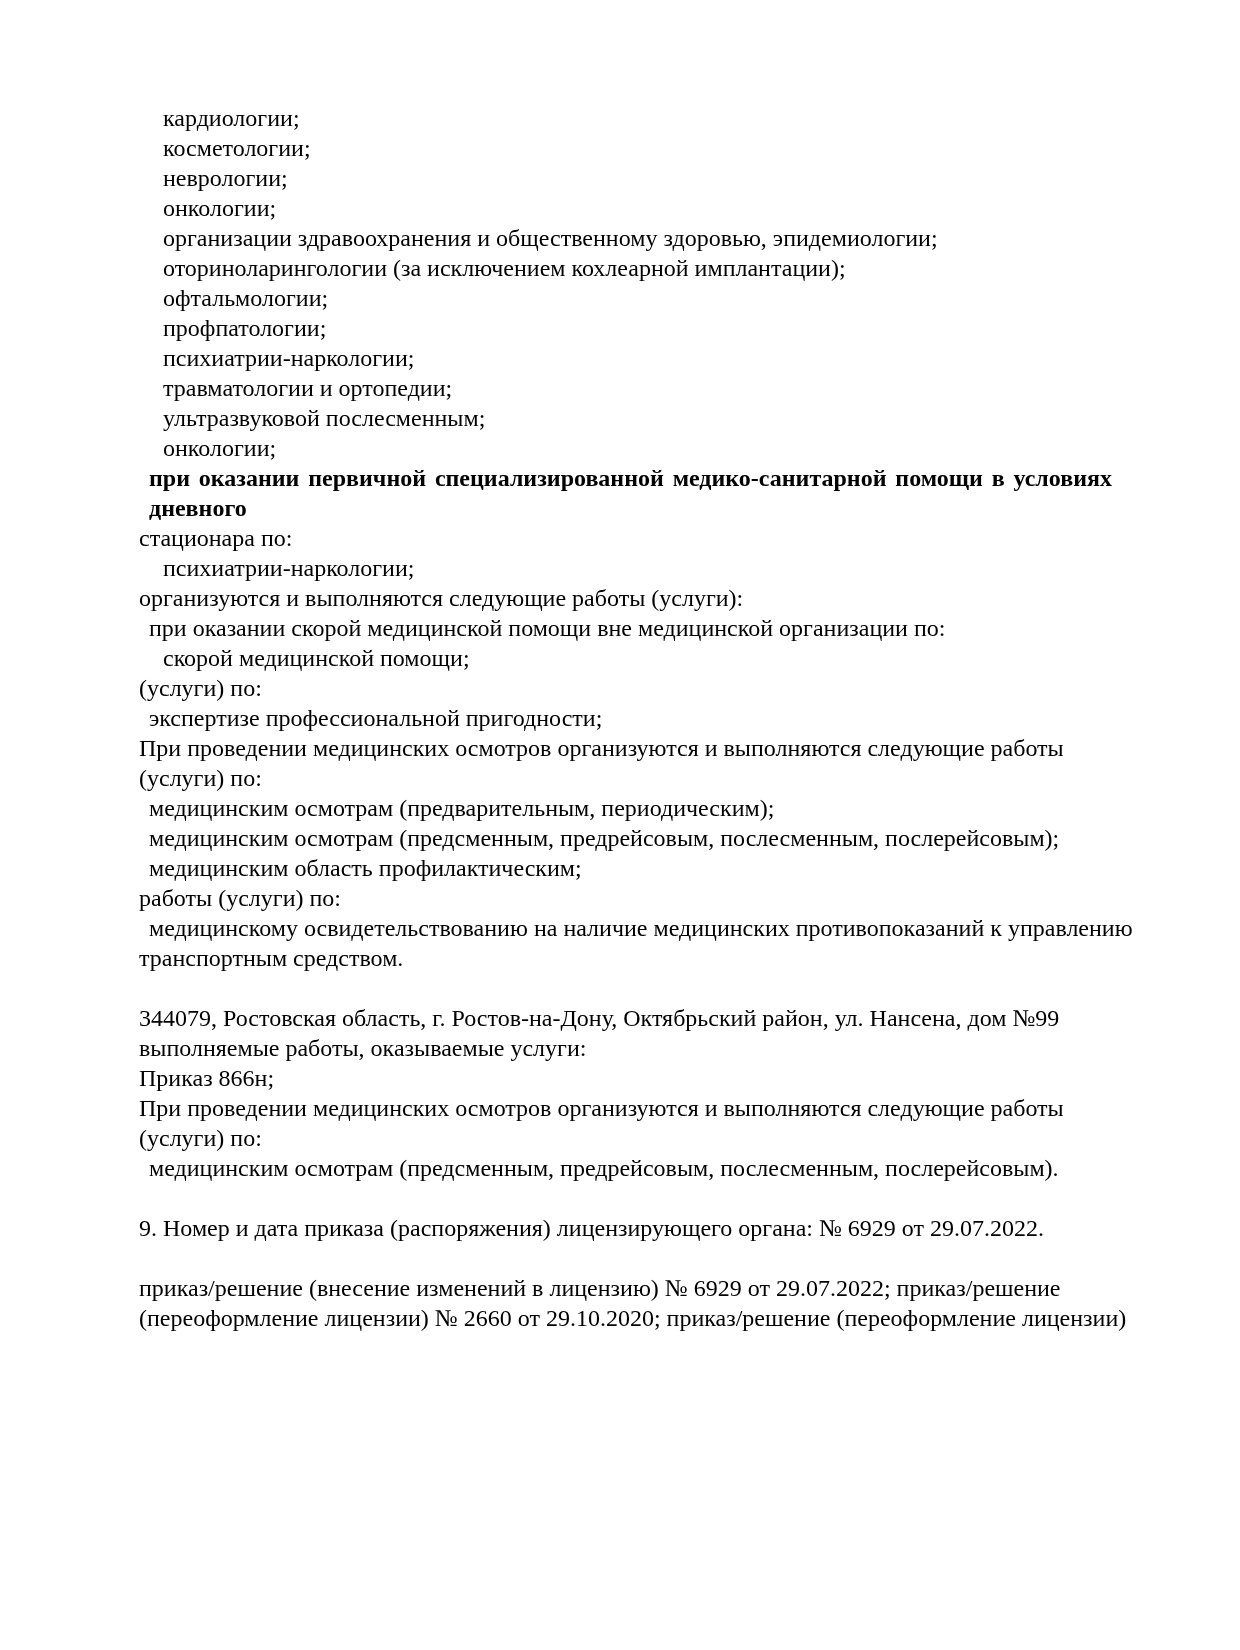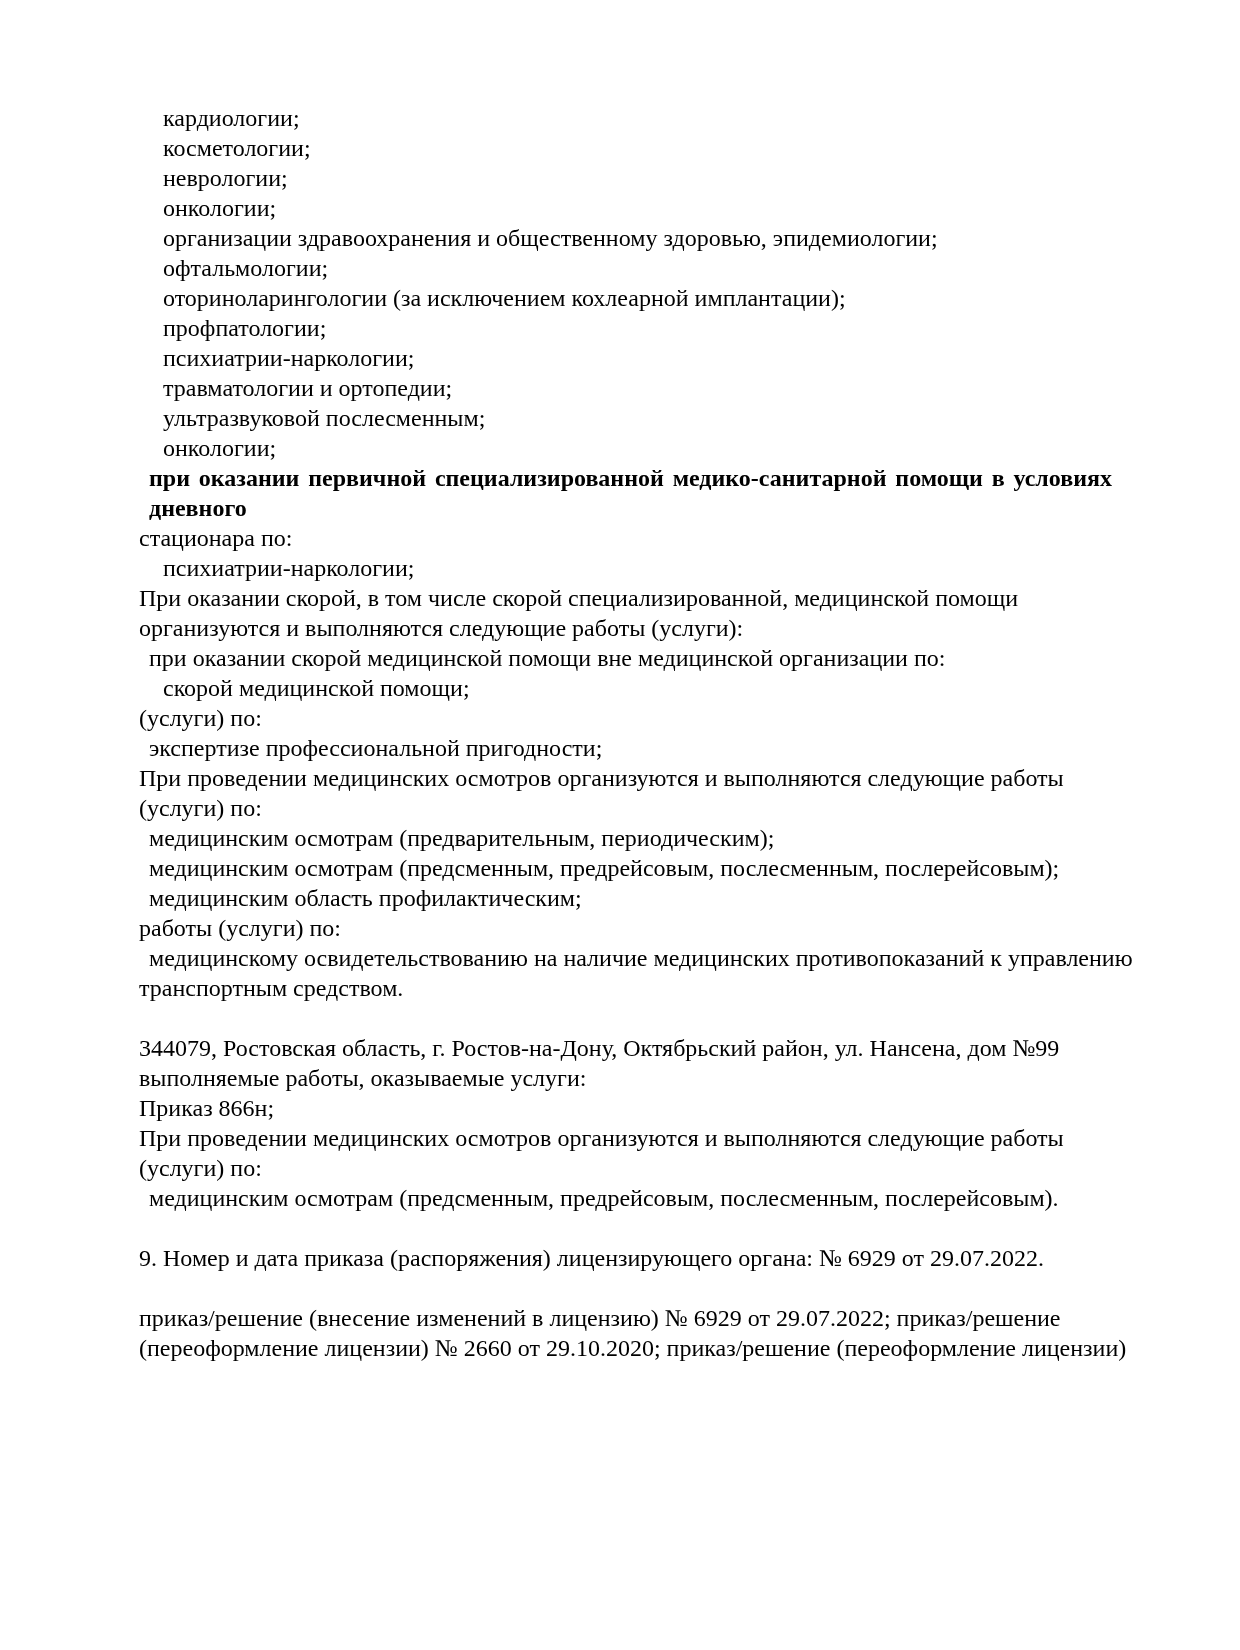--- a/index.html
+++ b/index.html
@@ -40,31 +40,30 @@
 </head>
 <body>
 
 <div class="page">
   <div class="doc-body">
       <div class="line indent-2">кардиологии;</div>
       <div class="line indent-2">косметологии;</div>
       <div class="line indent-2">неврологии;</div>
       <div class="line indent-2">онкологии;</div>
       <div class="line indent-2">организации здравоохранения и общественному здоровью, эпидемиологии;</div>
+      <div class="line indent-2">оториноларингологии (за исключением кохлеарной имплантации);</div>
       <div class="line indent-2">офтальмологии;</div>
-      <div class="line indent-2">оториноларингологии (за исключением кохлеарной имплантации);</div>
       <div class="line indent-2">профпатологии;</div>
       <div class="line indent-2">психиатрии-наркологии;</div>
       <div class="line indent-2">травматологии и ортопедии;</div>
       <div class="line indent-2">ультразвуковой послесменным;</div>
       <div class="line indent-2">онкологии;</div>
       <div class="line indent-1 justify">при оказании первичной специализированной медико-санитарной помощи в условиях дневного</div>
       <div class="line indent-0">стационара по:</div>
       <div class="line indent-2">психиатрии-наркологии;</div>
-      <div class="line indent-0">При оказании скорой, в том числе скорой специализированной, медицинской помощи</div>
       <div class="line indent-0">организуются и выполняются следующие работы (услуги):</div>
       <div class="line indent-1">при оказании скорой медицинской помощи вне медицинской организации по:</div>
       <div class="line indent-2">скорой медицинской помощи;</div>
       <div class="line indent-0">(услуги) по:</div>
       <div class="line indent-1">экспертизе профессиональной пригодности;</div>
       <div class="line indent-0">При проведении медицинских осмотров организуются и выполняются следующие работы</div>
       <div class="line indent-0">(услуги) по:</div>
       <div class="line indent-1">медицинским осмотрам (предварительным, периодическим);</div>
       <div class="line indent-1">медицинским осмотрам (предсменным, предрейсовым, послесменным, послерейсовым);</div>
       <div class="line indent-1">медицинским область профилактическим;</div>

